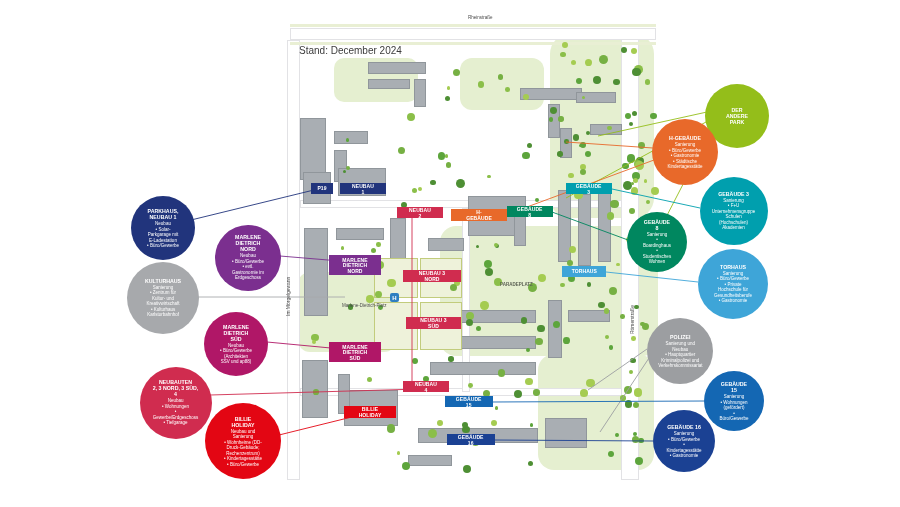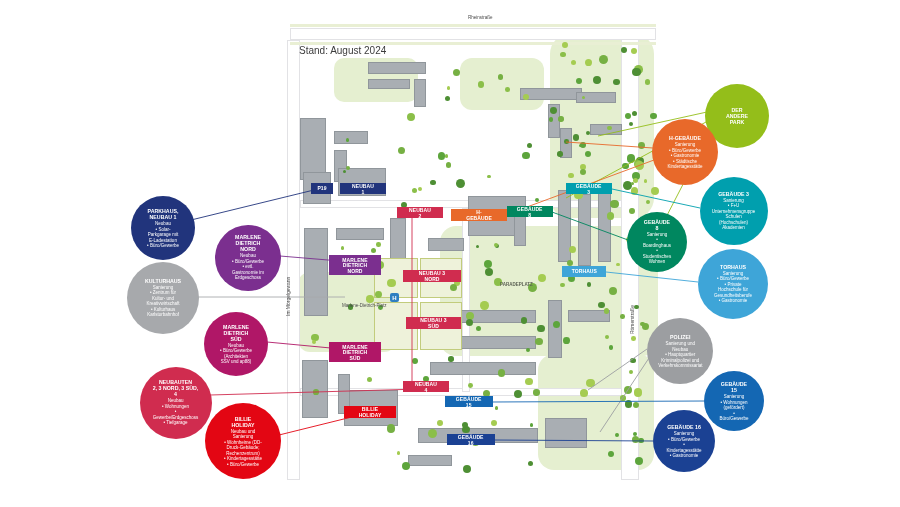--- a/index.html
+++ b/index.html
@@ -254,21 +254,21 @@
       <div class="tree" style="left: 634.1px; top: 304.9px; width: 4.5px; height: 4.5px; background: rgb(78, 143, 52);"></div>
       <div class="tree" style="left: 633px; top: 431.7px; width: 4.3px; height: 4.3px; background: rgb(93, 165, 60);"></div>
       <div class="tree" style="left: 635.2px; top: 160.9px; width: 8.8px; height: 8.8px; background: rgb(165, 204, 81);"></div>
       <div class="tree" style="left: 628.8px; top: 369.9px; width: 4px; height: 4px; background: rgb(139, 191, 73);"></div>
       <div class="tree" style="left: 632.2px; top: 435.6px; width: 7px; height: 7px; background: rgb(118, 176, 67);"></div>
       <div class="tree" style="left: 624.6px; top: 400.2px; width: 7.8px; height: 7.8px; background: rgb(78, 143, 52);"></div>
     </div>
 
 
   <div id="stand" style="left:299px;top:40px;">
-    <span class="inner">Stand: August 2024</span>
+    <span class="inner">Stand: December 2024</span>
   </div>
 
   <div class="tiny" style="left:468px;top:12px;">
     <span class="inner">Rheinstraße</span>
   </div>
   <div class="vstreet" style="left:268px;top:300px;width:40px;">
     <span class="inner">Im Mörgelgewann</span>
   </div>
   <div class="vstreet" style="left:612px;top:318px;width:40px;">
     <span class="inner">Römerstraße</span>

